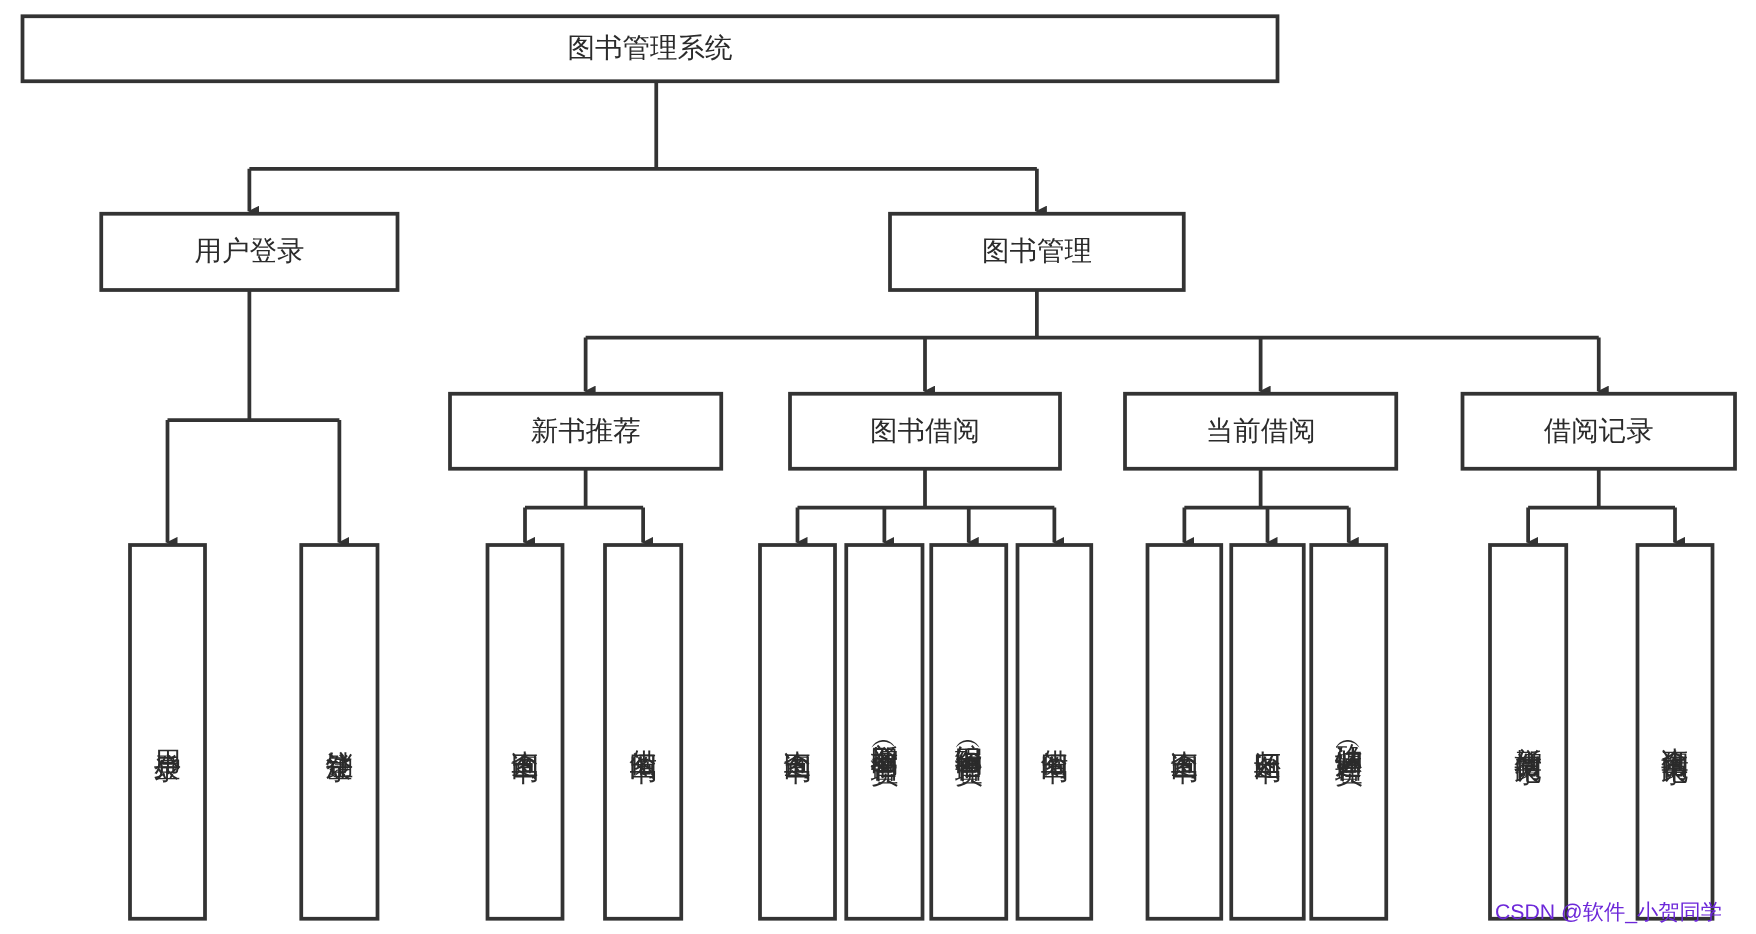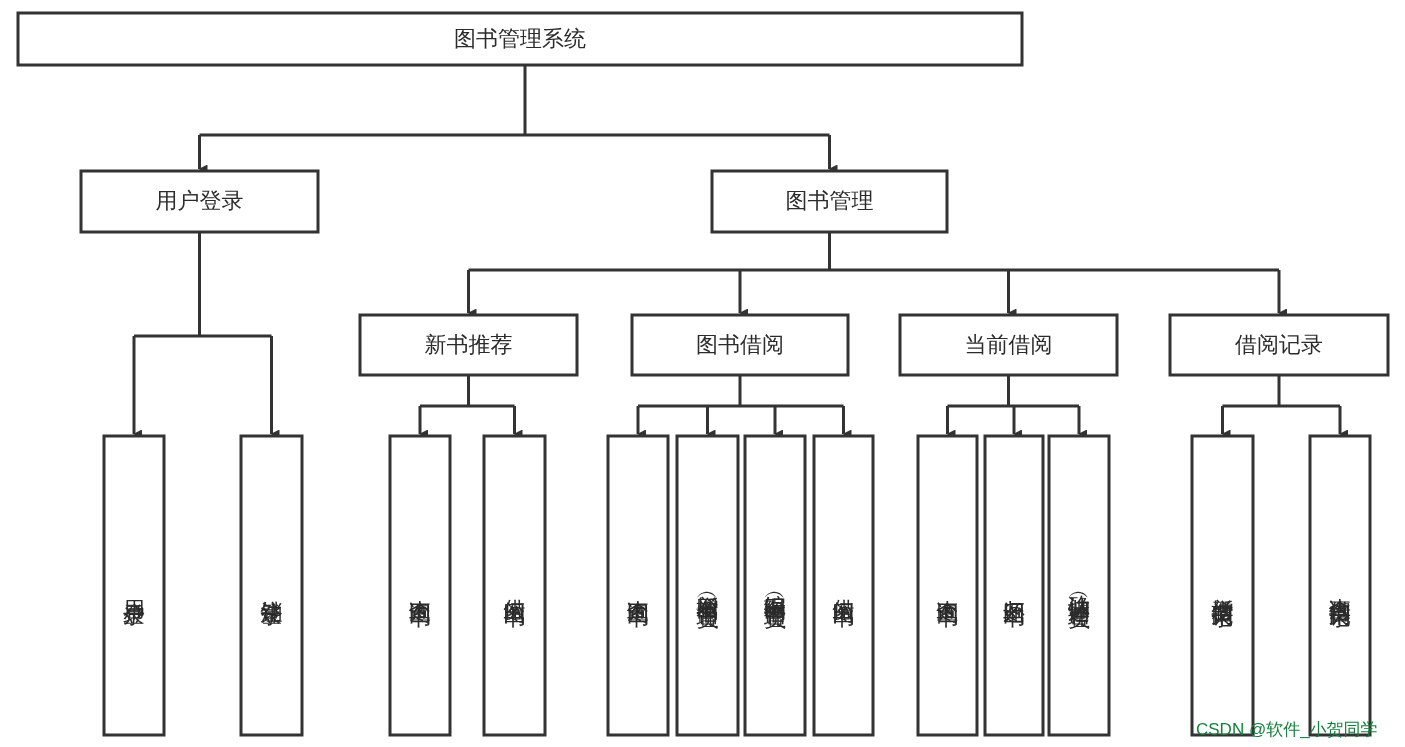--- a/index.html
+++ b/index.html
@@ -64,21 +64,21 @@
     user-select: none;
   }
   .vlabel-holder {
     position: absolute;
     pointer-events: none;
   }
   .watermark {
     position: absolute;
     font-family: "Liberation Sans", "DejaVu Sans", sans-serif;
     font-size: 17px;
-    color: #15803d;
+    color: #6d28d9;
     white-space: nowrap;
     user-select: none;
   }
 </style>
 </head>
 <body>
 
 <div id="diagram-root">
   <svg class="diagram-canvas" id="diagram-svg" viewBox="0 0 1405 747" xmlns="http://www.w3.org/2000/svg">
     <defs>

